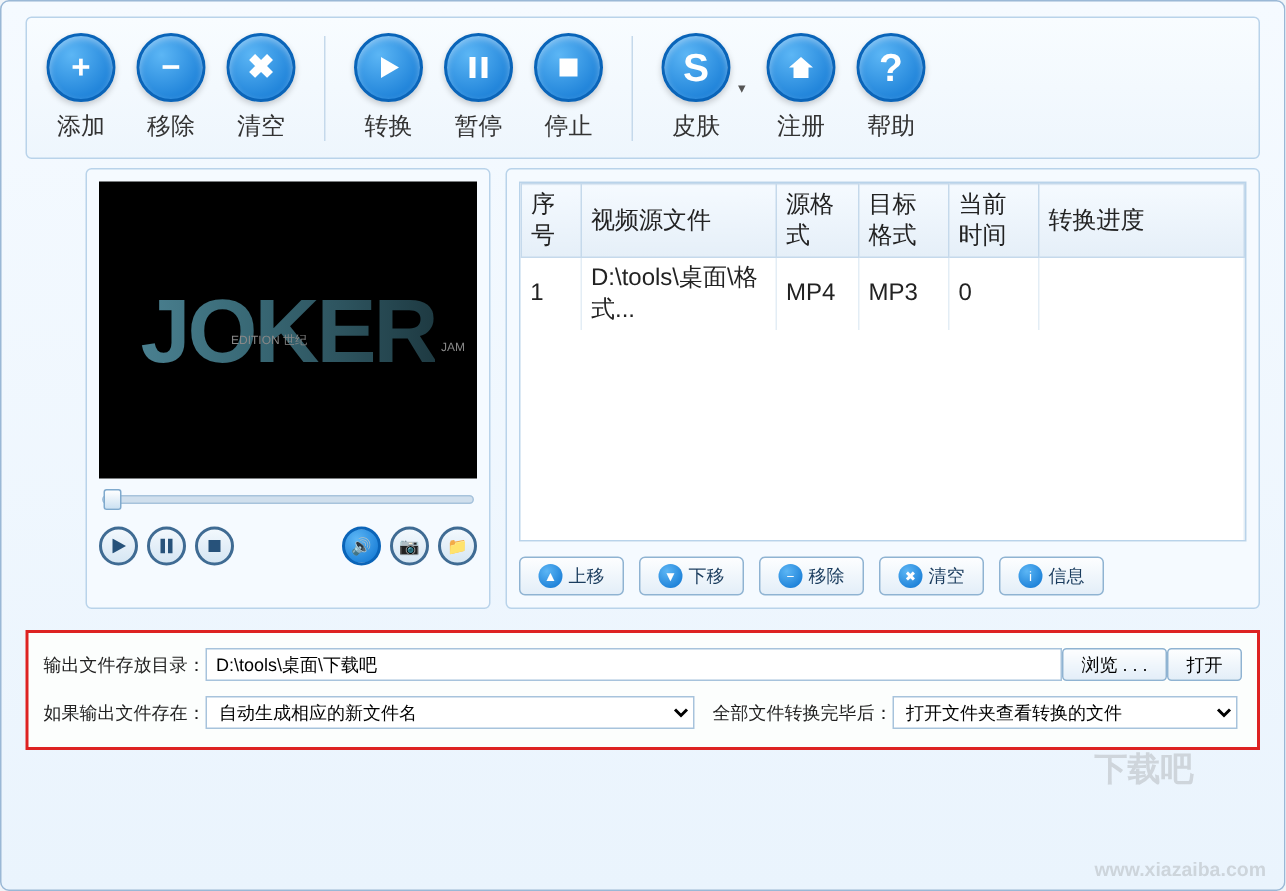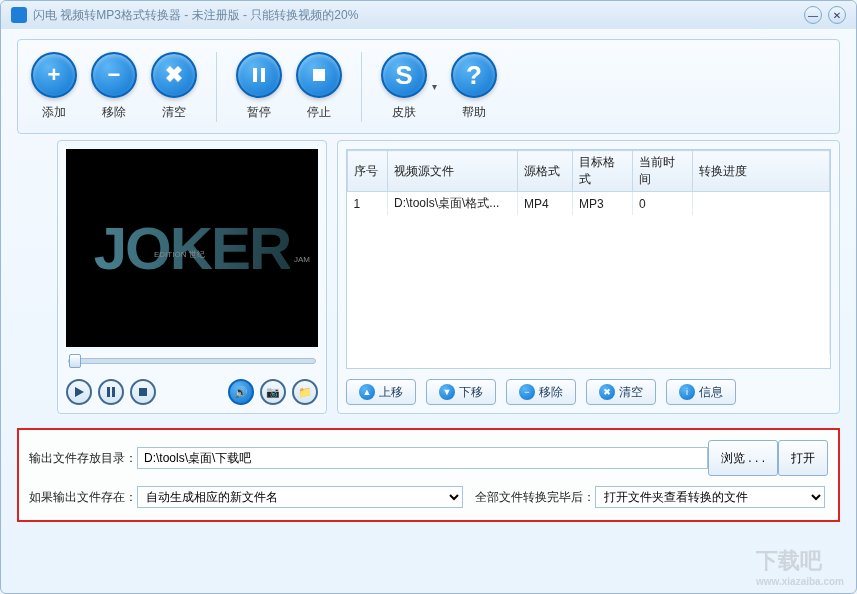--- a/index.html
+++ b/index.html
@@ -8,21 +8,21 @@
 .window { width: 857px; height: 594px; background: linear-gradient(to bottom, #f5faff, #eaf4fd); border: 1px solid #9ab8d6; border-radius: 6px; position: relative; }
 
 .titlebar { height: 28px; background: linear-gradient(to bottom, #e8f2fb, #d6e6f5); border-radius: 6px 6px 0 0; display: flex; align-items: center; padding: 0 10px; font-size: 12px; color: #6b87a3; }
 .titlebar .title-icon { width: 16px; height: 16px; background: #1e7ed8; border-radius: 3px; margin-right: 6px; }
 .titlebar .spacer { flex: 1; }
 .titlebar .winbtn { width: 18px; height: 18px; border-radius: 50%; background: linear-gradient(#eef6fd,#cde2f3); border: 1px solid #7fa9cd; margin-left: 6px; display: flex; align-items: center; justify-content: center; font-size: 10px; color: #336; cursor: pointer; }
 
 .toolbar-wrap { margin: 10px 16px 6px 16px; height: 95px; border: 1px solid #b9d3ea; border-radius: 4px; background: linear-gradient(#f8fcff,#eef6fd); display: flex; align-items: center; padding: 0 8px; gap: 4px; }
 .tb-btn { display: flex; flex-direction: column; align-items: center; width: 56px; cursor: pointer; }
 .tb-btn .circ { width: 46px; height: 46px; border-radius: 50%; background: radial-gradient(circle at 35% 30%, #5cb6f5, #0b72d0); border: 2px solid #0a64b8; box-shadow: 0 2px 4px rgba(0,0,0,0.2), inset 0 2px 4px rgba(255,255,255,0.4); display: flex; align-items: center; justify-content: center; color: #fff; font-size: 22px; font-weight: bold; }
-.tb-btn .lbl { font-size: 12px; color: #333; margin-top: 6px; }
+.tb-btn .lbl { font-size: 16px; color: #333; margin-top: 6px; }
 .tb-sep { width: 1px; height: 70px; background: #c5d9eb; margin: 0 10px; }
 .tb-drop { width: 10px; font-size: 10px; color: #555; margin-left: -4px; cursor: pointer; align-self: center; }
 
 .content { display: flex; gap: 10px; padding: 0 16px; }
 
 .left-panel { width: 270px; border: 1px solid #b9d3ea; border-radius: 4px; background: #f5faff; padding: 8px; display: flex; flex-direction: column; margin-left: 40px; }
 .preview { position: relative; width: 100%; height: 198px; background: #000; }
 .preview .poster { position:absolute; inset:0; display:flex; align-items:center; justify-content:center; }
 .joker { font-family: Arial Black, sans-serif; font-size: 60px; font-weight: 900; letter-spacing: -2px; background: linear-gradient(to right, #4a8090, #3a6b78, #2e5560, #1e3a42); -webkit-background-clip: text; background-clip:text; -webkit-text-fill-color: transparent; color:transparent; }
 .preview .badge { position:absolute; font-size:8px; color:#888; }
@@ -30,59 +30,48 @@
 .slider-row { height: 28px; display:flex; align-items:center; padding: 6px 2px; }
 .slider-track { flex:1; height:6px; background:#d0dfed; border:1px solid #a7c3dc; border-radius:3px; position:relative; }
 .slider-thumb { position:absolute; left:0; top:-5px; width:12px; height:14px; background:linear-gradient(#fff,#cce1f2); border:1px solid #7fa9cd; border-radius:2px; }
 
 .player-ctrls { display:flex; align-items:center; gap:6px; padding-top:4px; }
 .pc-gap { flex:1; }
 .pbtn { width:26px; height:26px; border-radius:50%; border:2px solid #3f6b93; background:linear-gradient(#f2f8fd,#d6e6f3); display:flex; align-items:center; justify-content:center; font-size:11px; color:#27527a; cursor:pointer; }
 
 .right-panel { flex:1; border: 1px solid #b9d3ea; border-radius: 4px; background: #f5faff; padding: 8px; display:flex; flex-direction:column; }
 .table-wrap { flex:1; border:1px solid #b9d3ea; background:#fff; overflow:auto; }
-table { width:100%; border-collapse:collapse; font-size:12px; }
+table { width:100%; border-collapse:collapse; font-size:16px; }
 th { background:linear-gradient(#f5faff,#e5eff8); border:1px solid #c5d9eb; padding:3px 6px; font-weight:normal; text-align:left; color:#222; }
 td { border-right:1px solid #e3edf5; padding:3px 6px; color:#222; }
 .scroll-ph { height:140px; }
 
 .list-ctrls { display:flex; gap:10px; padding-top:10px; justify-content:flex-start; }
 .pill-btn { display:flex; align-items:center; gap:4px; height:26px; padding:0 12px; border:1px solid #8fb3d2; border-radius:4px; background:linear-gradient(#fdfeff,#e3eef8); font-size:12px; color:#1a3c5e; cursor:pointer; }
 .pill-btn .ic { width:16px; height:16px; border-radius:50%; background:radial-gradient(circle at 35% 30%,#5cb6f5,#0b72d0); display:flex; align-items:center; justify-content:center; color:#fff; font-size:9px; }
 
 .settings { margin: 14px 16px 0 16px; border:2px solid #d22; background:#fcfefd; padding:10px 10px 12px 10px; font-size:12px; }
 .srow { display:flex; align-items:center; gap:0; margin-bottom:10px; }
 .srow:last-child { margin-bottom:0; }
 .srow label { color:#222; }
 .txt-input { flex:1; height:22px; border:1px solid #a7c3dc; background:#fff; padding:0 6px; font-size:12px; }
-.sbtn { height:36px; padding:0 12px; border:1px solid #8fb3d2; background:linear-gradient(#fdfeff,#e3eef8); font-size:12px; cursor:pointer; border-radius:3px; }
+.sbtn { height:22px; padding:0 12px; border:1px solid #8fb3d2; background:linear-gradient(#fdfeff,#e3eef8); font-size:12px; cursor:pointer; border-radius:3px; }
 .select { height:22px; border:1px solid #a7c3dc; background:#fff; padding:0 4px; font-size:12px; }
 
 .statusbar { position:absolute; bottom:0; left:0; right:0; height:20px; background:linear-gradient(#eef6fd,#dce9f5); border-top:1px solid #b9d3ea; font-size:11px; color:#333; padding:2px 10px; }
 .watermark { position:absolute; right:12px; bottom:6px; font-size:22px; color:rgba(120,120,120,0.25); font-weight:bold; pointer-events:none; }
-.watermark small { display:block; font-size:10px; text-align:right; }
+.watermark small { display:block; font-size:13px; text-align:right;margin-top:44px; }
 
 svg { display:block; }
 </style>
 </head>
 <body>
 
 <div class="window">
 
-  <div class="titlebar">
-    <div class="title-icon"></div>
-    <span>闪电 视频转MP3格式转换器 - 未注册版 - 只能转换视频的20%</span>
-    <div class="spacer"></div>
-    <div class="winbtn">
-        <span>—</span>
-      </div>
-    <div class="winbtn">
-        <span>✕</span>
-      </div>
-  </div>
 
   <div class="toolbar-wrap">
     <div class="tb-btn">
       <div class="circ">
           <span>+</span>
         </div>
       <span class="lbl">添加</span>
     </div>
     <div class="tb-btn">
       <div class="circ">
@@ -90,20 +79,28 @@
         </div>
       <span class="lbl">移除</span>
     </div>
     <div class="tb-btn">
       <div class="circ">
           <span>✖</span>
         </div>
       <span class="lbl">清空</span>
     </div>
     <div class="tb-sep"></div>
+    <div class="tb-btn">
+      <div class="circ">
+          <svg width="18" height="18" viewBox="0 0 18 18">
+            <polygon points="4,2 16,9 4,16" fill="#fff"></polygon>
+          </svg>
+        </div>
+      <span class="lbl">转换</span>
+    </div>
     <div class="tb-btn">
       <div class="circ">
           <svg width="18" height="18" viewBox="0 0 18 18">
             <rect x="3" y="2" width="4" height="14" fill="#fff"></rect>
             <rect x="11" y="2" width="4" height="14" fill="#fff"></rect>
           </svg>
         </div>
       <span class="lbl">暂停</span>
     </div>
     <div class="tb-btn">
@@ -115,20 +112,28 @@
       <span class="lbl">停止</span>
     </div>
     <div class="tb-sep"></div>
     <div class="tb-btn">
       <div class="circ">
           <span style="font-size:26px">S</span>
         </div>
       <span class="lbl">皮肤</span>
     </div>
     <div class="tb-drop">▾</div>
+    <div class="tb-btn">
+      <div class="circ">
+          <svg width="20" height="20" viewBox="0 0 20 20">
+            <polygon points="10,3 18,10 15,10 15,17 5,17 5,10 2,10" fill="#fff"></polygon>
+          </svg>
+        </div>
+      <span class="lbl">注册</span>
+    </div>
     <div class="tb-btn">
       <div class="circ">
           <span style="font-size:26px">?</span>
         </div>
       <span class="lbl">帮助</span>
     </div>
   </div>
 
   <div class="content">
 

